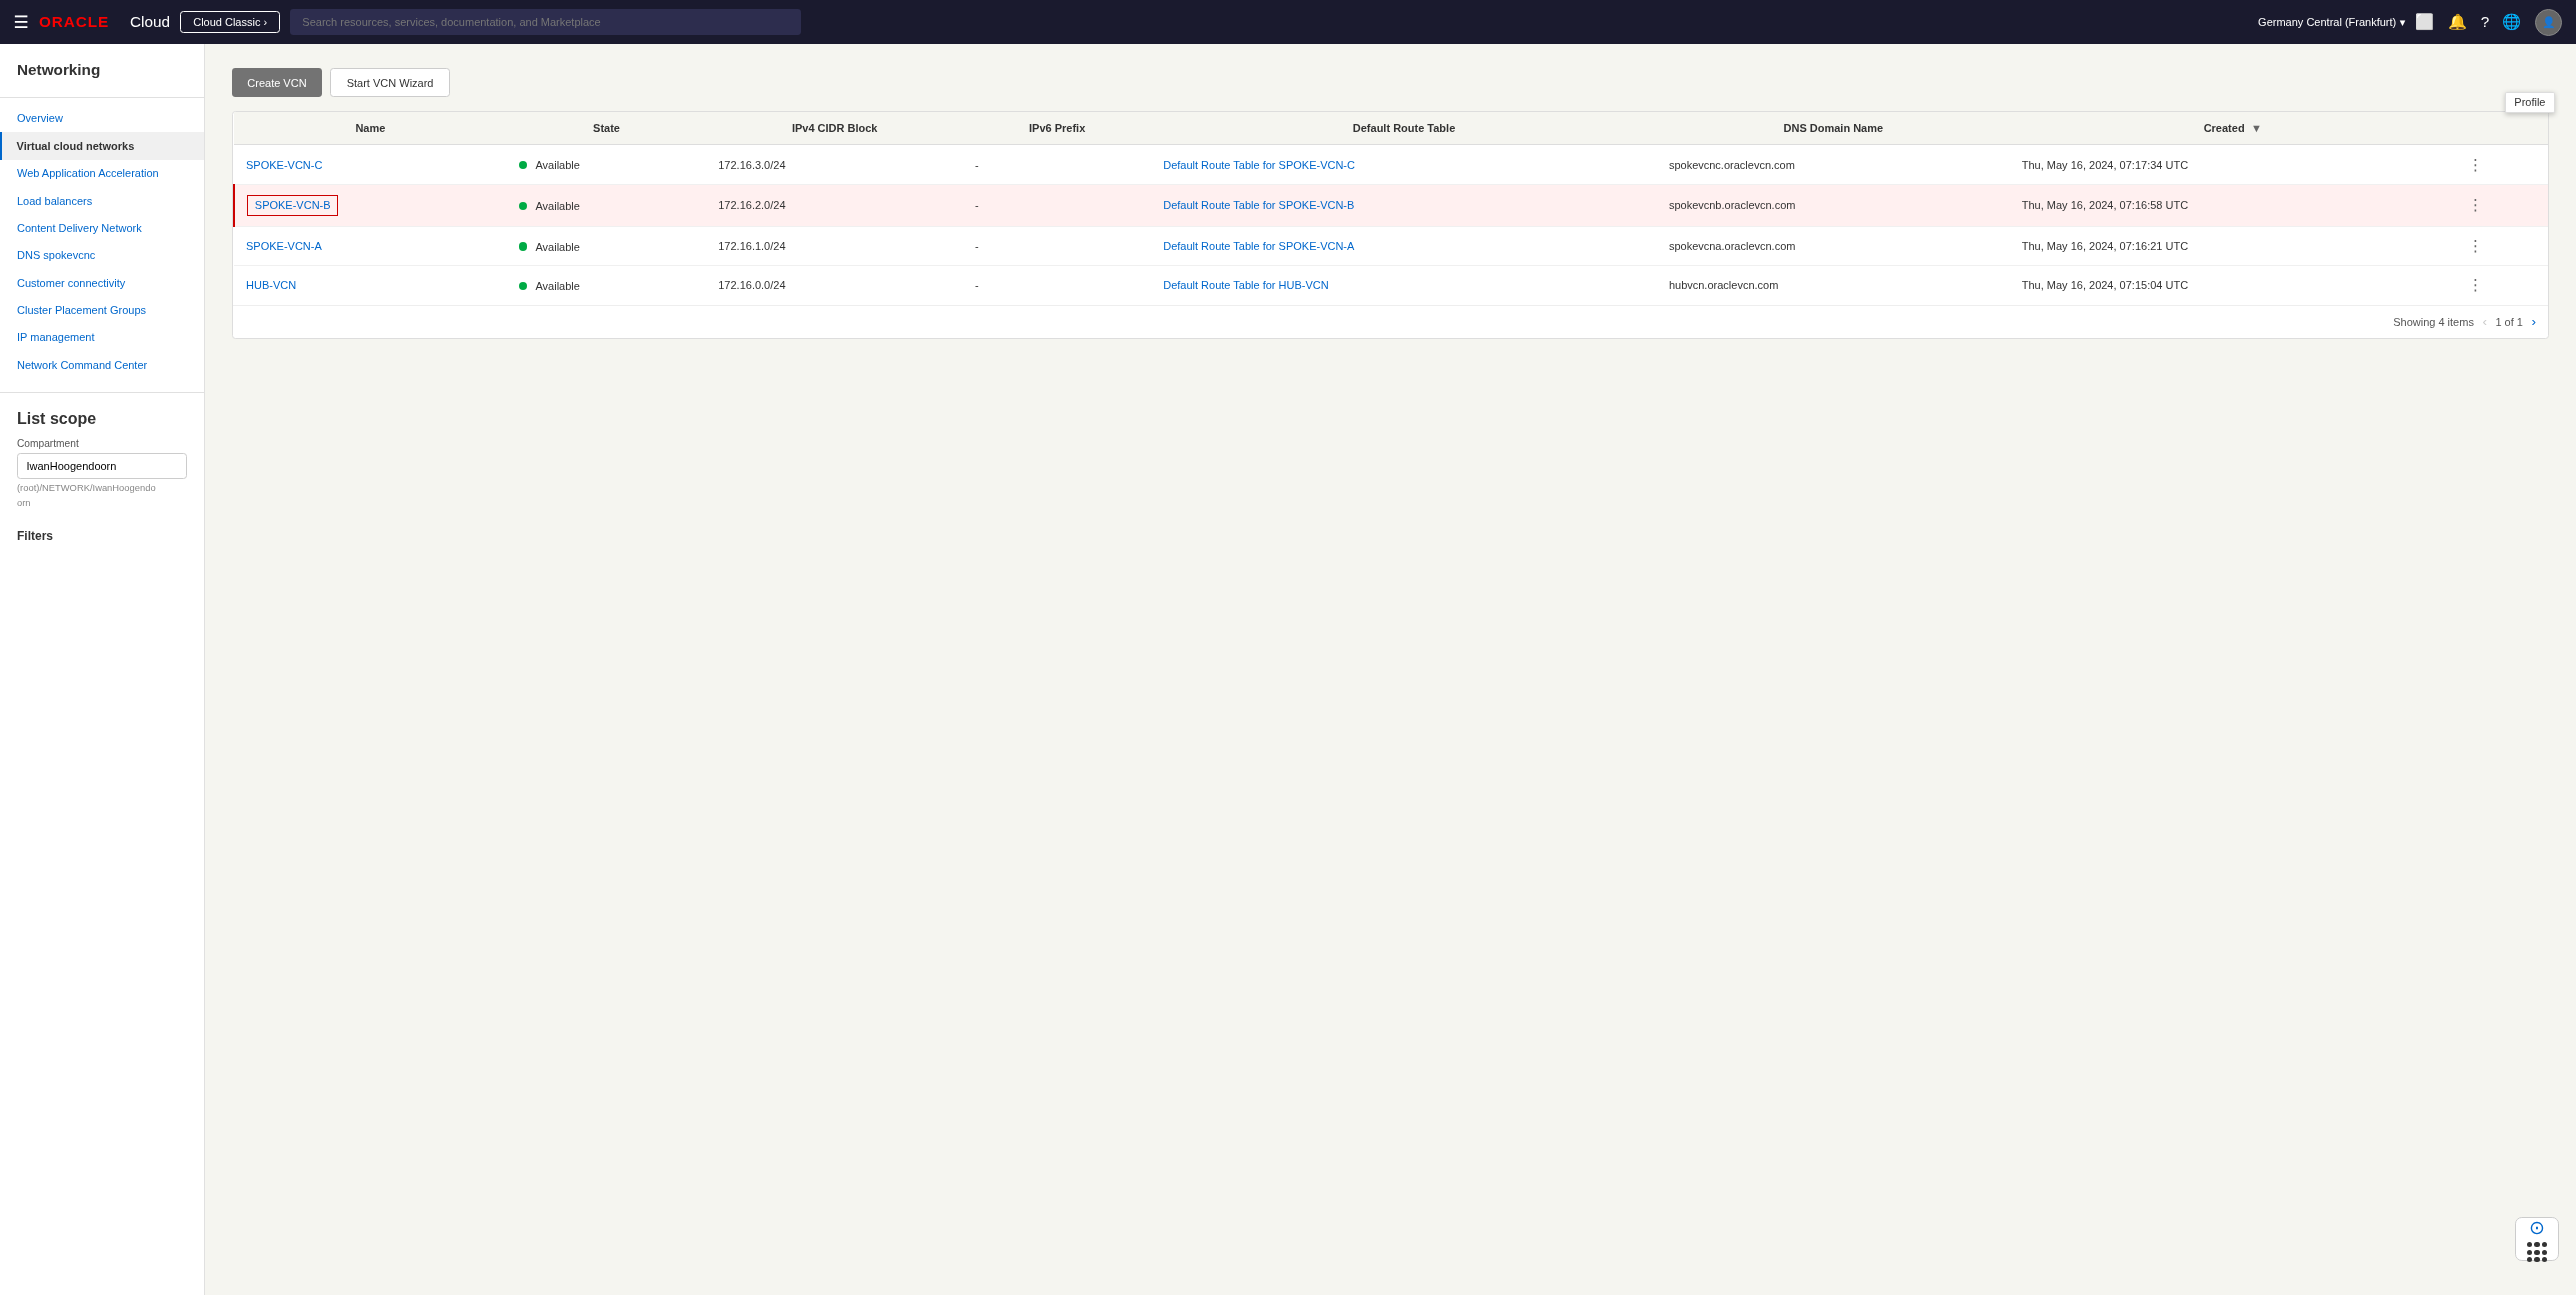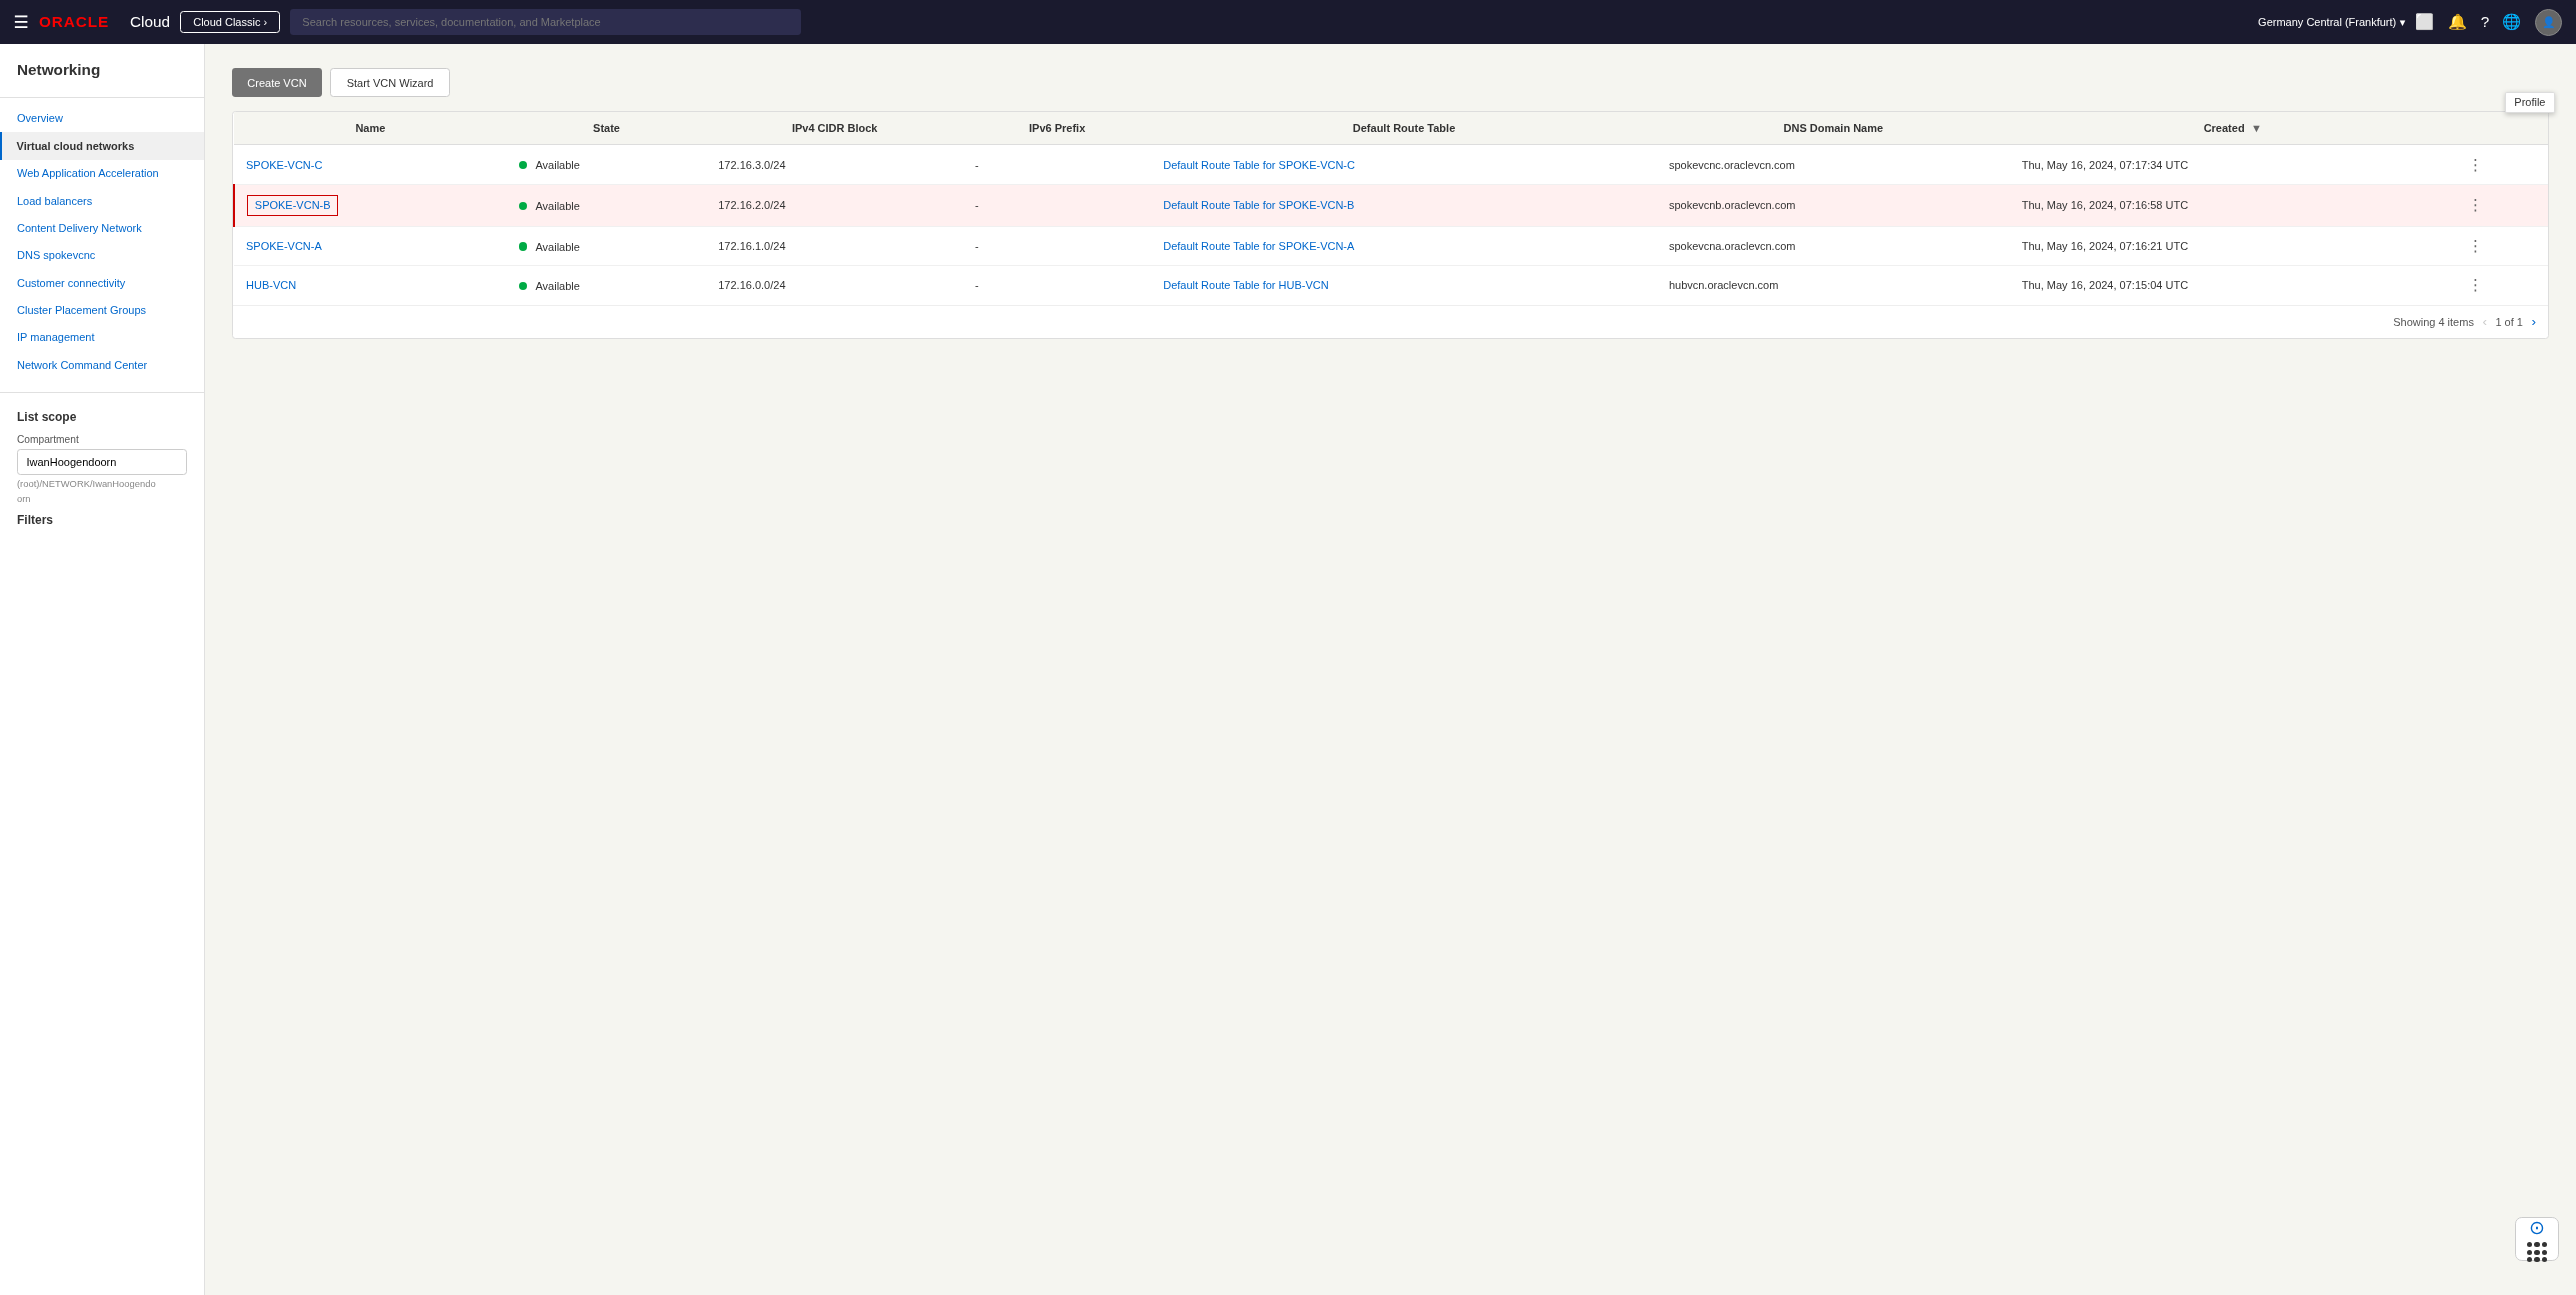--- a/index.html
+++ b/index.html
@@ -104,34 +104,34 @@
     .sidebar-item.active {
       color: #333;
       font-weight: 600;
       border-left: 2.6px solid #0067cc;
       padding-left: 14.5px;
       background: #f0f0f0;
     }
 
     
     .list-scope { padding: 17px; border-top: 0.9px solid #e0e0e0; margin-top: 13.6px; }
-    .list-scope-title { font-size: 12px; font-weight: 600; color: #333; margin-bottom: 10.2px; }
+    .list-scope-title { font-size: 16px; font-weight: 600; color: #333; margin-bottom: 10.2px; }
     .compartment-label { font-size: 10.2px; color: #555; margin-bottom: 3.4px; }
     .compartment-select {
       width: 100%;
       padding: 6px 8.5px;
       border: 0.9px solid #ccc;
       border-radius: 3.4px;
       font-size: 11px;
       background: #fff;
       cursor: pointer;
       appearance: none;
     }
     .compartment-path { font-size: 9.4px; color: #888; margin-top: 3.4px; }
-    .filters-label { font-size: 12px; font-weight: 600; color: #333; margin-top: 9px; }
+    .filters-label { font-size: 12px; font-weight: 600; color: #333; margin-top: 21px; }
 
     
     .main { flex: 1; padding: 24px 27px; background: #f5f5f0; overflow: auto; }
     .page-title { font-size: 22px; font-weight: 400; color: #333; margin-bottom: 6.8px; }
     .page-title em { font-style: italic; color: #888; }
     .page-desc { font-size: 11px; color: #555; margin-bottom: 17px; line-height: 1.5; max-width: 938px; }
 
     
     .toolbar { display: flex; gap: 8.5px; margin-bottom: 13.6px; }
     .btn-primary {

